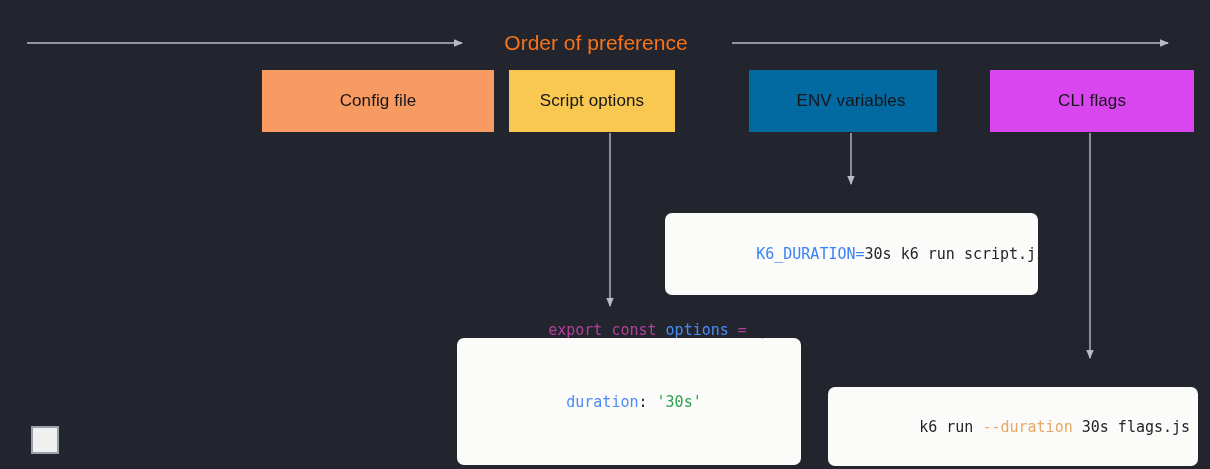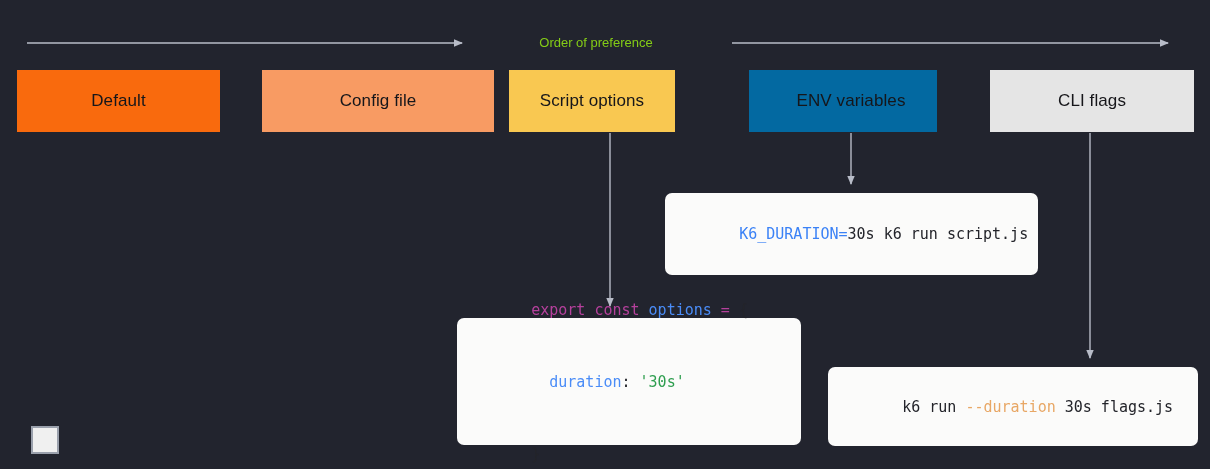--- a/index.html
+++ b/index.html
@@ -25,22 +25,22 @@
     height: 469px;
     pointer-events: none;
   }
 
   .order-label {
     position: absolute;
     left: 480px;
     top: 31px;
     width: 232px;
     text-align: center;
-    color: #84cc16;
-    font-size: 13px;
+    color: #f97316;
+    font-size: 21px;
     line-height: 24px;
     white-space: nowrap;
   }
 
   
   .stage-box {
     position: absolute;
     top: 70px;
     height: 62px;
     display: flex;
@@ -57,22 +57,23 @@
     background: #fbfbfa;
     border-radius: 7px;
     box-sizing: border-box;
     display: flex;
     flex-direction: column;
     justify-content: center;
     font-family: "DejaVu Sans Mono", "Liberation Mono", monospace;
     font-size: 15px;
     line-height: 24px;
     color: #23242a;
-    padding-left: 20px;
+    padding-left: 37px;
     white-space: pre;
+    margin-top: 20px;
   }
   .code-card .ln { display: block; }
 
   .tok-env   { color: #3b82f6; }
   .tok-kw    { color: #b5409c; }
   .tok-ident { color: #4a8cf7; }
   .tok-op    { color: #b5409c; }
   .tok-str   { color: #2e9e4f; }
   .tok-plain { color: #23242a; }
   .tok-flag  { color: #e8a765; }
@@ -112,33 +113,30 @@
     <g>
       <line x1="851" y1="133" x2="851" y2="184" stroke="#b8bcc8" stroke-width="1.4" marker-end="url(#ah)"></line>
     </g>
     <g>
       <line x1="1090" y1="133" x2="1090" y2="358" stroke="#b8bcc8" stroke-width="1.4" marker-end="url(#ah)"></line>
     </g>
   </svg>
 
   <div class="order-label">Order of preference</div>
 
-  <div class="stage-box" style="left:17px;width:203px;background:#f96a0d;">
-    <span>Default</span>
-  </div>
   <div class="stage-box" style="left:262px;width:232px;background:#f89b63;">
     <span>Config file</span>
   </div>
   <div class="stage-box" style="left:509px;width:166px;background:#f9c851;">
     <span>Script options</span>
   </div>
   <div class="stage-box" style="left:749px;width:172px;background:#0369a1;padding-left:16px;">
     <span>ENV variables</span>
   </div>
-  <div class="stage-box" style="left:990px;width:204px;background:#e5e5e5;">
+  <div class="stage-box" style="left:990px;width:204px;background:#d946ef;">
     <span>CLI flags</span>
   </div>
 
   <div class="code-card" style="left:665px;top:193px;width:373px;height:82px;">
     <span class="ln">
       <span class="tok-env">K6_DURATION=</span><span class="tok-plain">30s k6 run script.js</span>
     </span>
   </div>
 
   <div class="code-card" style="left:457px;top:318px;width:344px;height:127px;">

